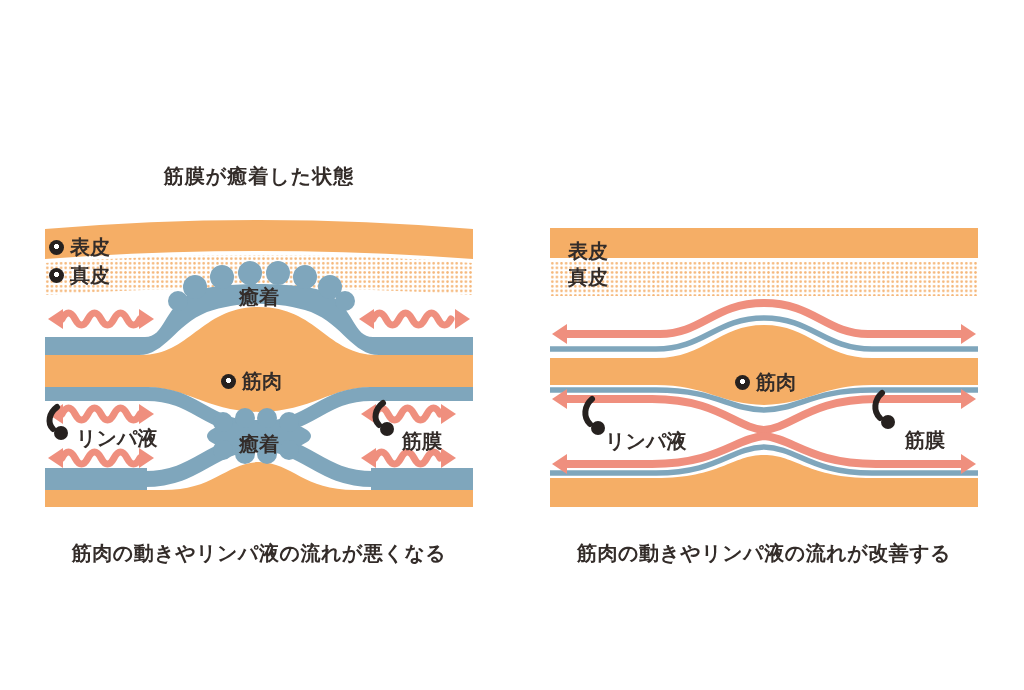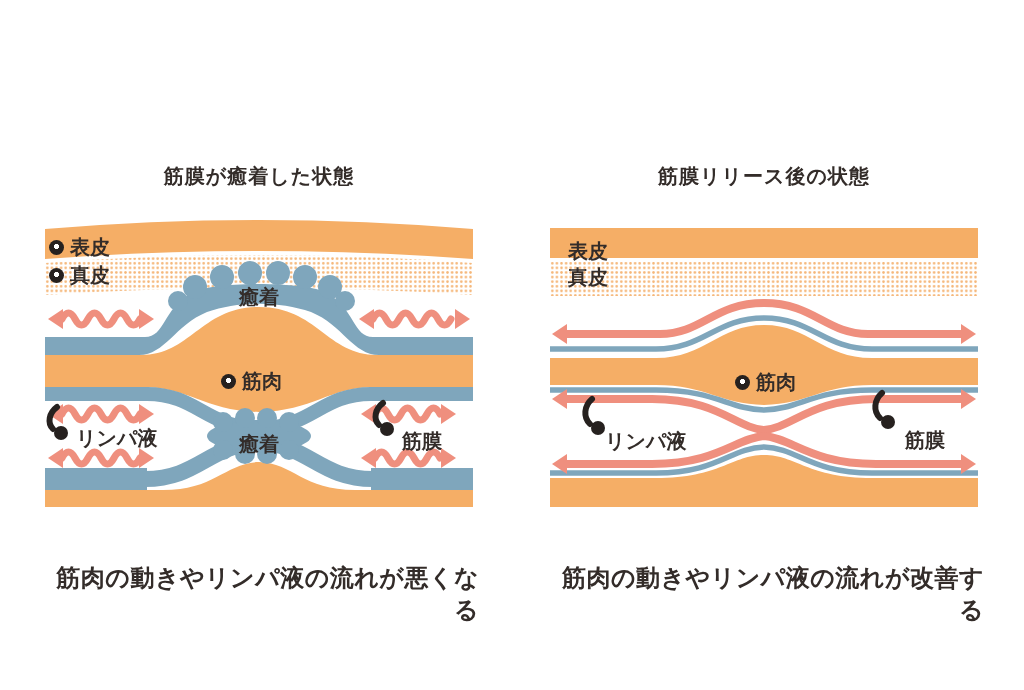--- a/index.html
+++ b/index.html
@@ -6,22 +6,22 @@
   .stage{position:relative;width:1024px;height:690px;background:#ffffff;overflow:hidden;
          font-family:"DejaVu Sans","Liberation Sans",sans-serif;color:#332C29;padding-left:12px;}
   .panel{position:absolute;top:215px;width:428px;height:294px;}
   .panel svg{display:block;position:absolute;left:0;top:0;}
   .panel-left{left:45px;}
   .panel-right{left:550px;}
   .diagram-title{position:absolute;top:163px;width:428px;text-align:center;
                  font-size:20px;font-weight:bold;letter-spacing:1px;}
   .title-left{left:45px;}
   .title-right{left:550px;}
-  .caption{position:absolute;top:562px;width:440px;text-align:right;
-           font-size:24px;font-weight:bold;letter-spacing:0.5px;}
+  .caption{position:absolute;top:540px;width:440px;text-align:center;
+           font-size:20px;font-weight:bold;letter-spacing:0.5px;}
   .caption-left{left:39px;}
   .caption-right{left:544px;}
   .lbl{position:absolute;font-size:20px;font-weight:bold;line-height:22px;
        white-space:nowrap;display:flex;align-items:center;gap:6px;margin-top:8px;}
   .bullet{width:15px;height:15px;border-radius:50%;flex:0 0 auto;
           background:radial-gradient(circle at 50% 42%, #ffffff 0 2.6px, #26211F 2.7px);}
   .center-x{transform:translateX(-50%);}
   
   .l-epi{left:4px;top:13px;}
   .l-der{left:4px;top:41px;}
@@ -36,21 +36,20 @@
   .r-mus{left:185px;top:148px;}
   .r-lym{left:55px;top:207px;}
   .r-fas{left:355px;top:206px;}
 </style>
 </head>
 <body>
 
 <div class="stage">
 
   <div class="diagram-title title-left">筋膜が癒着した状態</div>
-  <div class="diagram-title title-right">筋膜リリース後の状態</div>
 
   <div class="panel panel-left">
     <svg width="428" height="294" viewBox="0 0 428 294">
       <defs>
         <pattern id="dotsL" width="4.6" height="4.6" patternUnits="userSpaceOnUse">
           <circle cx="2.3" cy="2.3" r="1.3" fill="#F5B678"></circle>
         </pattern>
       </defs>
 
       <path d="M 0 14 Q 214 -4 428 14 L 428 44 Q 214 28 0 44 Z" fill="#F5AE66"></path>

